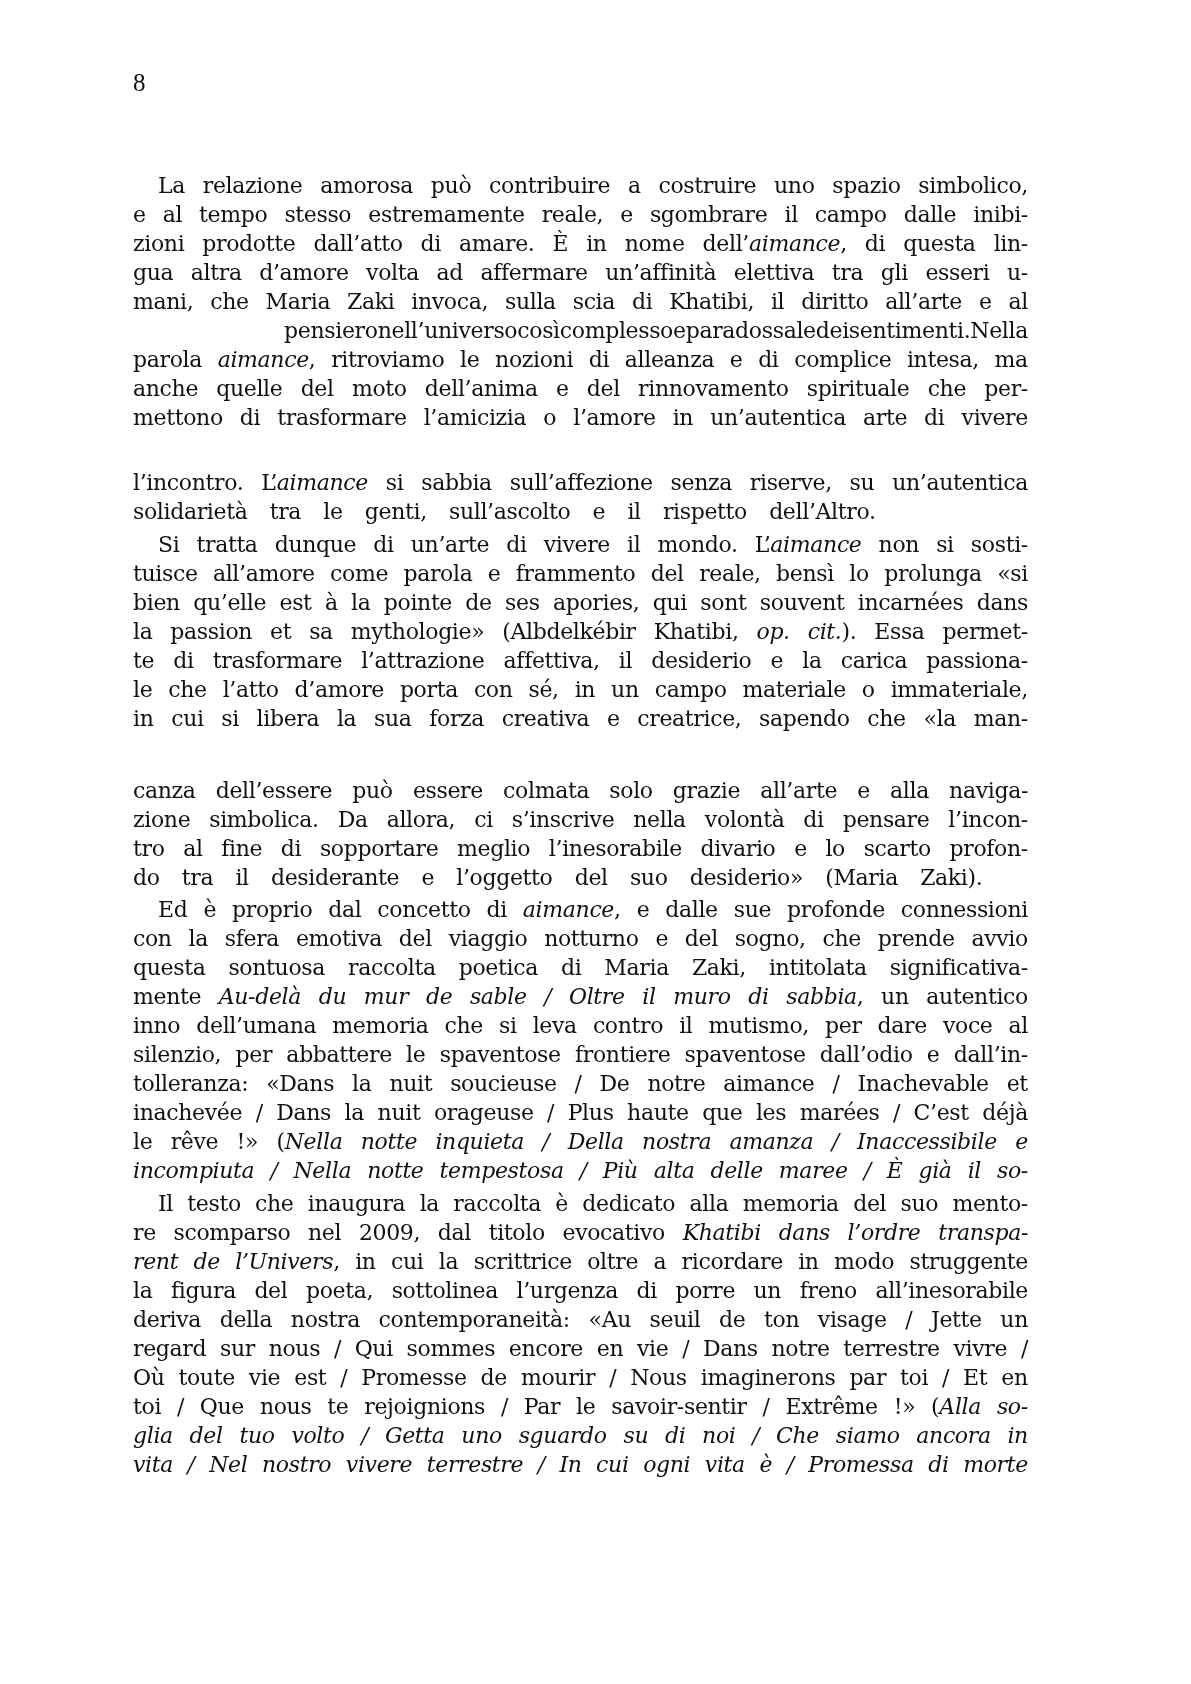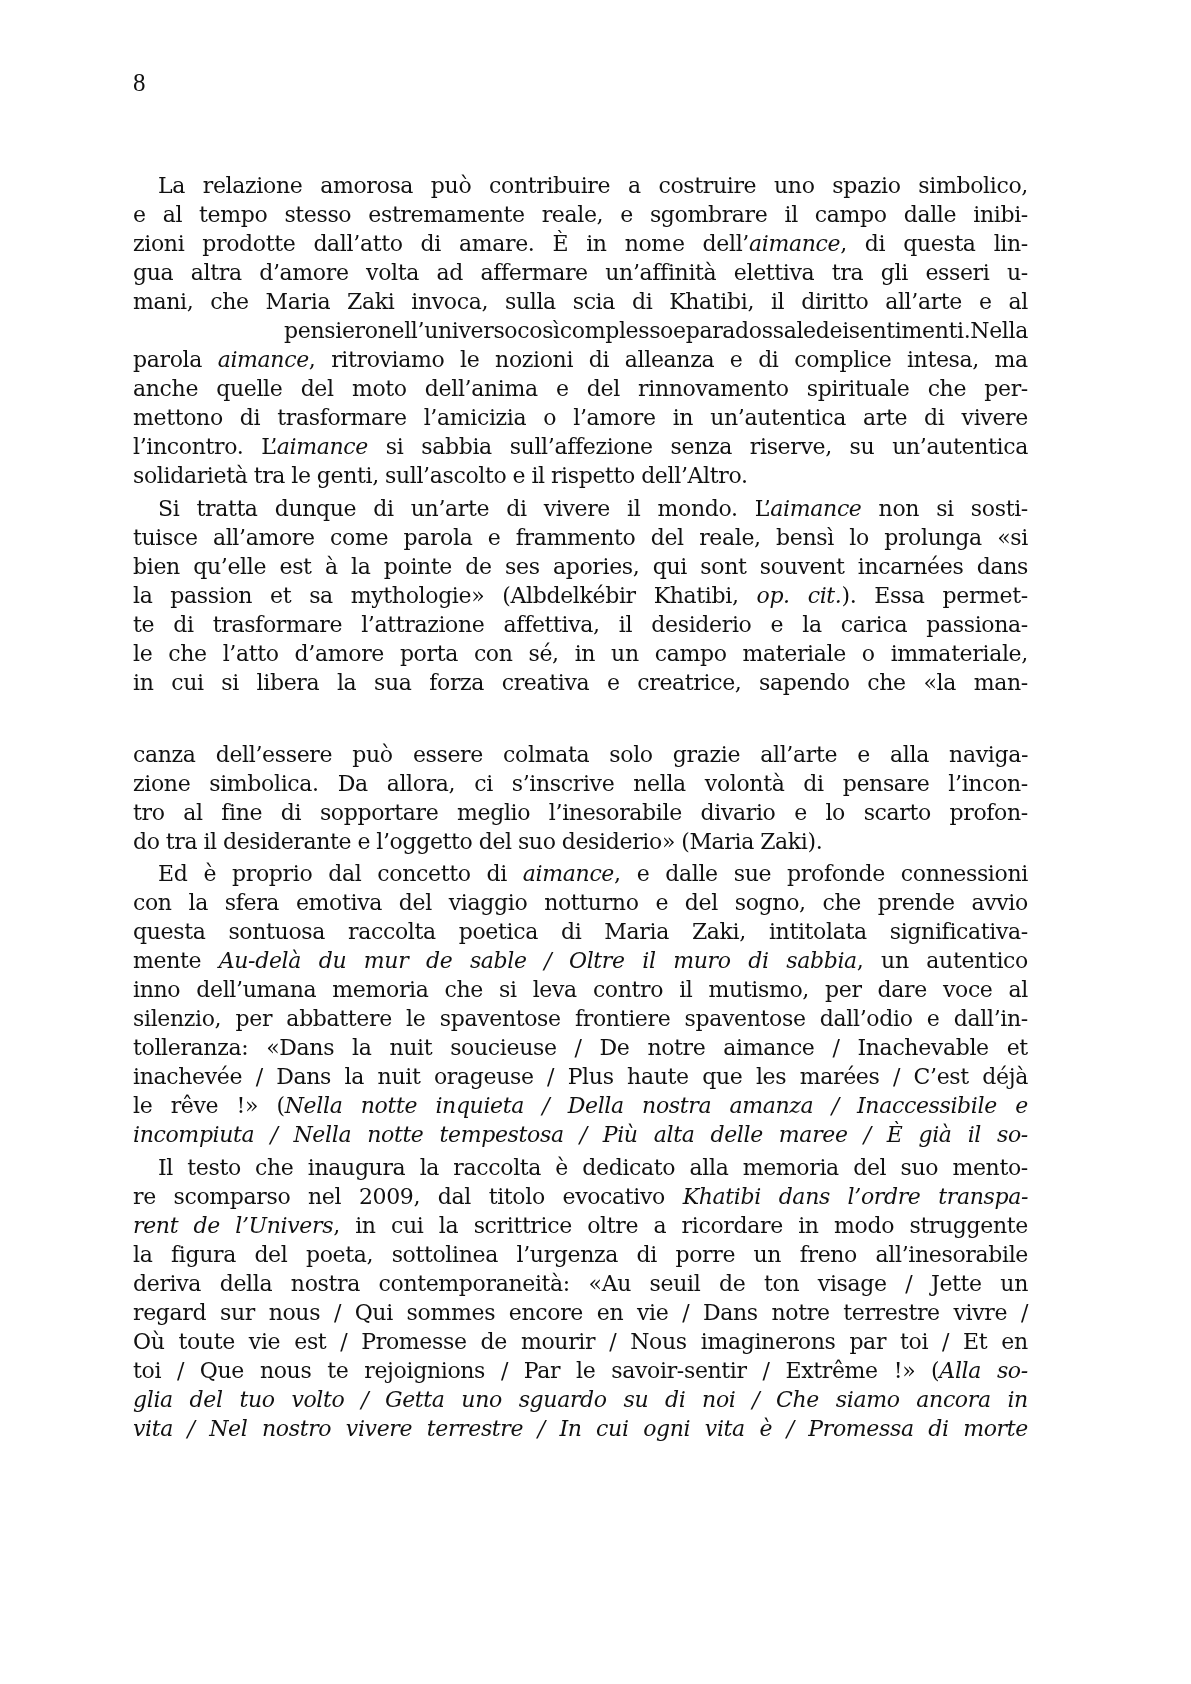--- a/index.html
+++ b/index.html
@@ -50,21 +50,21 @@
       font-style: italic;
     }
     
     .jl {
       display: flex;
       justify-content: space-between;
       white-space: pre;
     }
     .jl.last {
       justify-content: flex-start;
-      gap: 0;
+      gap: 16px;
     }
   </style>
 </head>
 <body>
 
 <div class="page-number">8</div>
 
 <div class="text-block" id="text-block">
     <div>
       <div class="line indent">
@@ -88,21 +88,21 @@
       <div class="line">
         <div class="jl" style="width: 895px;"><span><span>parola</span></span><span><span class="it">aimance</span><span>,</span></span><span><span>ritroviamo</span></span><span><span>le</span></span><span><span>nozioni</span></span><span><span>di</span></span><span><span>alleanza</span></span><span><span>e</span></span><span><span>di</span></span><span><span>complice</span></span><span><span>intesa,</span></span><span><span>ma</span></span></div>
       </div>
       <div class="line">
         <div class="jl" style="width: 895px;"><span><span>anche</span></span><span><span>quelle</span></span><span><span>del</span></span><span><span>moto</span></span><span><span>dell’anima</span></span><span><span>e</span></span><span><span>del</span></span><span><span>rinnovamento</span></span><span><span>spirituale</span></span><span><span>che</span></span><span><span>per-</span></span></div>
       </div>
       <div class="line">
         <div class="jl" style="width: 895px;"><span><span>mettono</span></span><span><span>di</span></span><span><span>trasformare</span></span><span><span>l’amicizia</span></span><span><span>o</span></span><span><span>l’amore</span></span><span><span>in</span></span><span><span>un’autentica</span></span><span><span>arte</span></span><span><span>di</span></span><span><span>vivere</span></span></div>
       </div>
       <div class="line">
-        <div class="jl" style="width: 895px;"><span><span>l’incontro.</span></span><span><span>L’</span><span class="it">aimance</span></span><span><span>si</span></span><span><span>sabbia</span></span><span><span>sull’affezione</span></span><span><span>senza</span></span><span><span>riserve,</span></span><span><span>su</span></span><span><span>un’autentica</span></span></div>
+        <div class="jl" style="width: 895px; margin-top: 36px;"><span><span>l’incontro.</span></span><span><span>L’</span><span class="it">aimance</span></span><span><span>si</span></span><span><span>sabbia</span></span><span><span>sull’affezione</span></span><span><span>senza</span></span><span><span>riserve,</span></span><span><span>su</span></span><span><span>un’autentica</span></span></div>
       </div>
       <div class="line">
         <div class="jl last" style="width: 895px;"><span style="margin-right: 0.28em;"><span>solidarietà</span></span><span style="margin-right: 0.28em;"><span>tra</span></span><span style="margin-right: 0.28em;"><span>le</span></span><span style="margin-right: 0.28em;"><span>genti,</span></span><span style="margin-right: 0.28em;"><span>sull’ascolto</span></span><span style="margin-right: 0.28em;"><span>e</span></span><span style="margin-right: 0.28em;"><span>il</span></span><span style="margin-right: 0.28em;"><span>rispetto</span></span><span><span>dell’Altro.</span></span></div>
       </div>
     </div>
     <div>
       <div class="line indent para-start">
         <div class="jl" style="width: 870px;"><span><span>Si</span></span><span><span>tratta</span></span><span><span>dunque</span></span><span><span>di</span></span><span><span>un’arte</span></span><span><span>di</span></span><span><span>vivere</span></span><span><span>il</span></span><span><span>mondo.</span></span><span><span>L’</span><span class="it">aimance</span></span><span><span>non</span></span><span><span>si</span></span><span><span>sosti-</span></span></div>
       </div>
       <div class="line">

